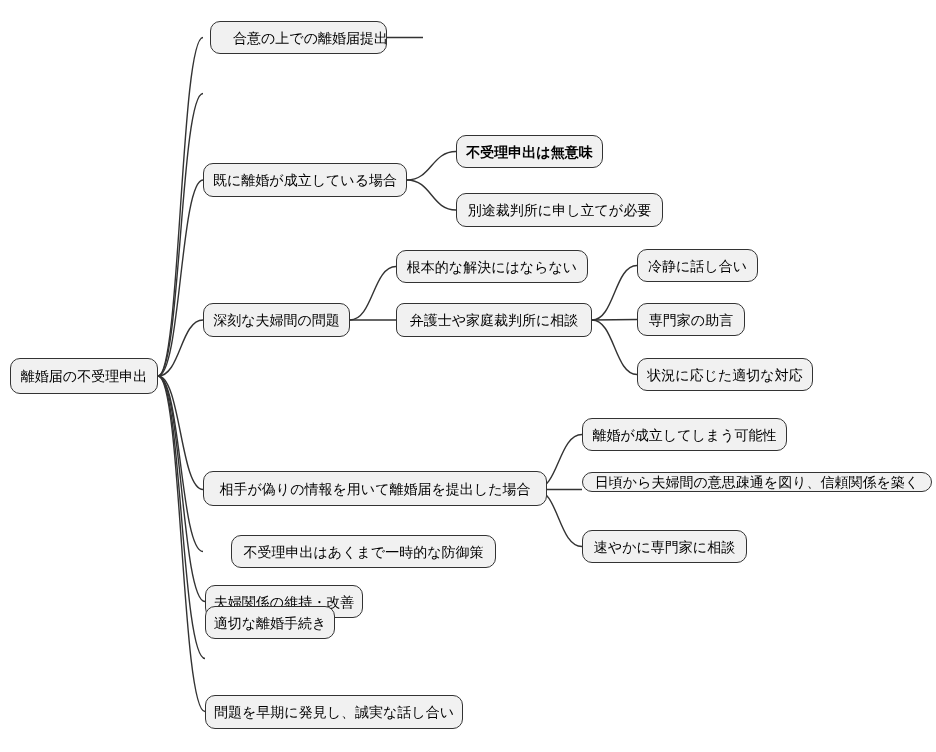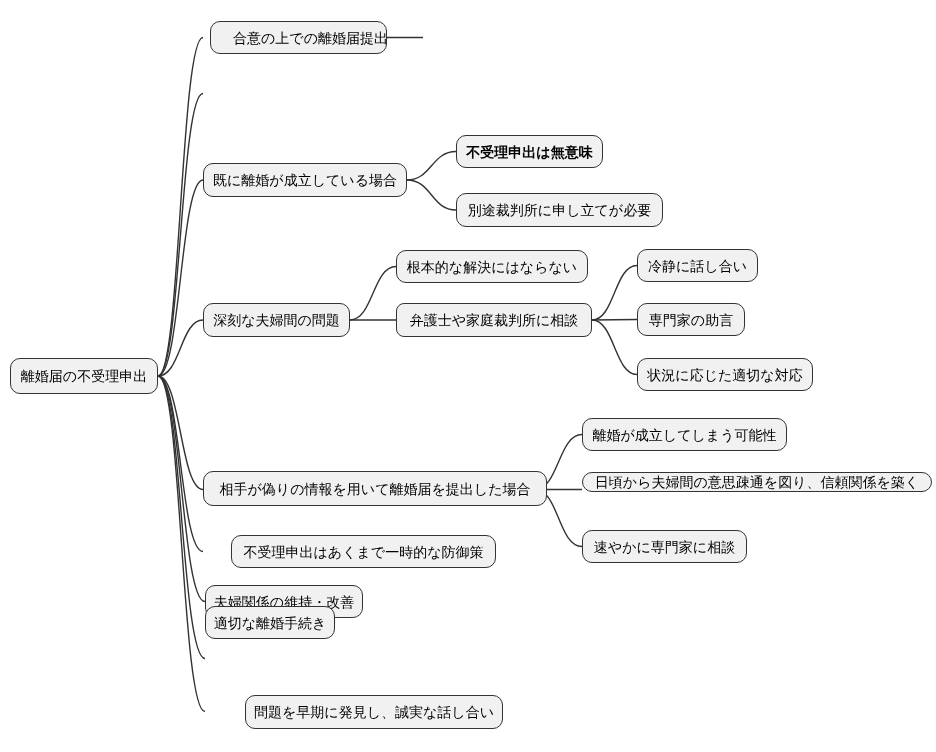--- a/index.html
+++ b/index.html
@@ -89,15 +89,15 @@
   <div class="node" style="left:637px; top:358px; width:176px; height:33px;">状況に応じた適切な対応</div>
 
   <div class="node" style="left:203px; top:471px; width:344px; height:35px;">相手が偽りの情報を用いて離婚届を提出した場合</div>
   <div class="node" style="left:582px; top:418px; width:205px; height:33px;">離婚が成立してしまう可能性</div>
   <div class="node" style="left:582px; top:472px; width:350px; height:20px;">日頃から夫婦間の意思疎通を図り、信頼関係を築く</div>
   <div class="node" style="left:582px; top:530px; width:165px; height:33px;">速やかに専門家に相談</div>
 
   <div class="node" style="left:203px; top:535px; width:265px; height:33px;margin-left:28px;">不受理申出はあくまで一時的な防御策</div>
   <div class="node" style="left:205px; top:585px; width:158px; height:33px;">夫婦関係の維持・改善</div>
   <div class="node" style="left:205px; top:606px; width:130px; height:33px;">適切な離婚手続き</div>
-  <div class="node" style="left:205px; top:695px; width:258px; height:34px;margin-left:40px;">問題を早期に発見し、誠実な話し合い</div>
+  <div class="node" style="left:205px; top:695px; width:258px; height:34px;">問題を早期に発見し、誠実な話し合い</div>
 
 </div>
 
 </body></html>

